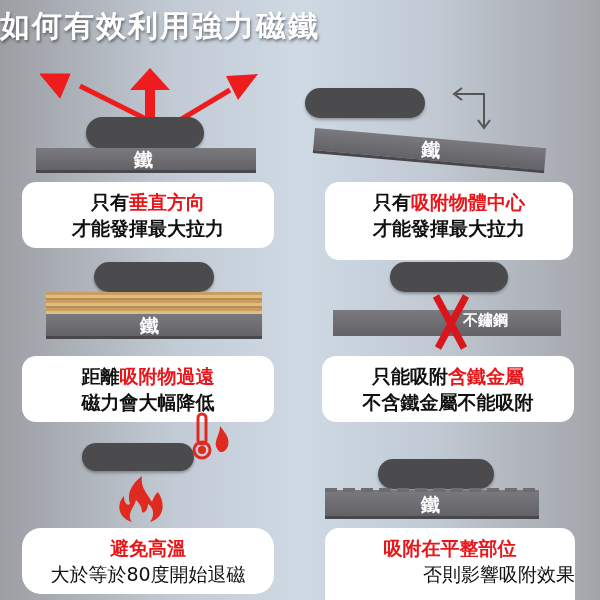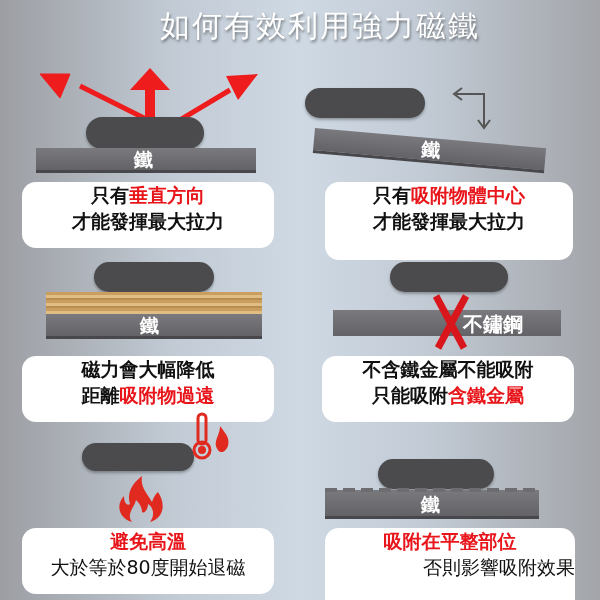--- a/index.html
+++ b/index.html
@@ -1,27 +1,27 @@
 <!DOCTYPE html>
 <html><head>
 <meta charset="utf-8">
 <style>
   html,body{margin:0;padding:0;}
   body{width:600px;height:600px;overflow:hidden;position:relative;
     font-family:"DejaVu Sans","Liberation Sans",sans-serif;
     background:linear-gradient(90deg,#9c9ea3 0%,#c3ccd6 30%,#cfd9e3 50%,#c3ccd6 70%,#a3a5aa 100%);}
-  .title{position:absolute;left:0;top:6px;width:480px;text-align:right;
-    color:#fff;font-size:30px;font-weight:normal;letter-spacing:2px;
+  .title{position:absolute;left:0;top:6px;width:480px;text-align:left;
+    color:#fff;font-size:30px;font-weight:bold;letter-spacing:2px;
     text-shadow:1px 2px 3px rgba(0,0,0,.45);}
   .abs{position:absolute;}
   .magnet{position:absolute;background:#4b4b4d;border-radius:20px;box-shadow:0 2px 3px rgba(0,0,0,.3);}
   .plate{position:absolute;background:linear-gradient(#7a797e,#636267);border-bottom:3px solid #48474b;}
   .plate-label{position:absolute;color:#fff;font-weight:bold;font-size:19px;}
   .card{position:absolute;background:#fff;border-radius:14px;text-align:center;
-    font-size:19px;font-weight:bold;color:#111;line-height:26px;box-sizing:border-box;}
+    font-size:19px;font-weight:bold;color:#111;line-height:26px;padding-top:7px;box-sizing:border-box;}
   .red{color:#e8161b;}
 </style>
 </head>
 <body>
 
 <div class="title">如何有效利用強力磁鐵</div>
 
 <div>
   <svg class="abs" style="left:30px;top:66px" width="240" height="56">
     <g fill="#ee1c1c" stroke="#ee1c1c">
@@ -61,52 +61,52 @@
   </div>
 </div>
 
 <div>
   <div class="magnet" style="left:94px;top:262px;width:120px;height:30px;"></div>
   <div class="abs" style="left:46px;top:292px;width:216px;height:22px;background:repeating-linear-gradient(#c99e5e 0 3px,#e0bd82 3px 6px,#b88d4f 6px 8px);"></div>
   <div class="plate" style="left:46px;top:314px;width:216px;height:22px;">
     <span class="plate-label" style="left:94px;top:-1px;">鐵</span>
   </div>
   <div class="card" style="left:22px;top:356px;width:252px;height:66px;">
+    <div><span>距離</span><span class="red">吸附物過遠</span></div>
     <div>磁力會大幅降低</div>
-    <div><span>距離</span><span class="red">吸附物過遠</span></div>
   </div>
 </div>
 
 <div>
   <div class="magnet" style="left:390px;top:262px;width:118px;height:30px;"></div>
   <div class="plate" style="left:333px;top:310px;width:228px;height:26px;border-bottom:none;">
-    <span class="plate-label" style="left:130px;top:1px;font-size:20px;">不鏽鋼</span>
+    <span class="plate-label" style="left:130px;top:1px;font-size:15px;">不鏽鋼</span>
   </div>
   <svg class="abs" style="left:432px;top:294px" width="38" height="56">
     <line x1="4" y1="2" x2="32" y2="54" stroke="#d8161b" stroke-width="7"></line>
     <line x1="34" y1="2" x2="6" y2="54" stroke="#d8161b" stroke-width="7"></line>
   </svg>
   <div class="card" style="left:322px;top:356px;width:252px;height:66px;">
+    <div><span>只能吸附</span><span class="red">含鐵金屬</span></div>
     <div>不含鐵金屬不能吸附</div>
-    <div><span>只能吸附</span><span class="red">含鐵金屬</span></div>
   </div>
 </div>
 
 <div>
   <div class="magnet" style="left:82px;top:443px;width:112px;height:28px;"></div>
   <svg class="abs" style="left:190px;top:412px" width="46" height="50">
     <rect x="8" y="2" width="8" height="30" rx="4" fill="none" stroke="#e02a1f" stroke-width="3"></rect>
     <circle cx="12" cy="38" r="8" fill="none" stroke="#e02a1f" stroke-width="3"></circle>
     <circle cx="12" cy="38" r="4" fill="#e02a1f"></circle>
     <path d="M28 38 C22 30 30 24 30 14 C36 22 40 26 38 34 C36 40 30 42 28 38Z" fill="#e02a1f"></path>
   </svg>
   <svg class="abs" style="left:114px;top:474px" width="54" height="50">
     <path d="M18 48 C4 44 2 30 10 22 C10 30 14 32 16 30 C12 18 20 8 28 2 C26 14 34 20 38 28 C40 22 42 20 44 18 C52 30 50 44 36 48 C42 40 38 32 34 30 C34 36 30 40 28 38 C28 32 24 28 22 26 C20 34 12 40 18 48Z" fill="#e02a1f"></path>
   </svg>
-  <div class="card" style="left:22px;top:528px;width:252px;height:66px;">
+  <div class="card" style="left:22px;top:528px;width:252px;height:66px;border-radius:19px;">
     <div class="red">避免高溫</div>
     <div style="font-weight:normal;">大於等於80度開始退磁</div>
   </div>
 </div>
 
 <div>
   <div class="magnet" style="left:378px;top:459px;width:116px;height:30px;"></div>
   <div class="plate" style="left:325px;top:490px;width:214px;height:26px;">
     <div class="abs" style="left:0;top:-2px;width:214px;height:4px;background:repeating-linear-gradient(90deg,#6d6c71 0 12px,transparent 12px 18px);"></div>
     <span class="plate-label" style="left:96px;top:2px;">鐵</span>

